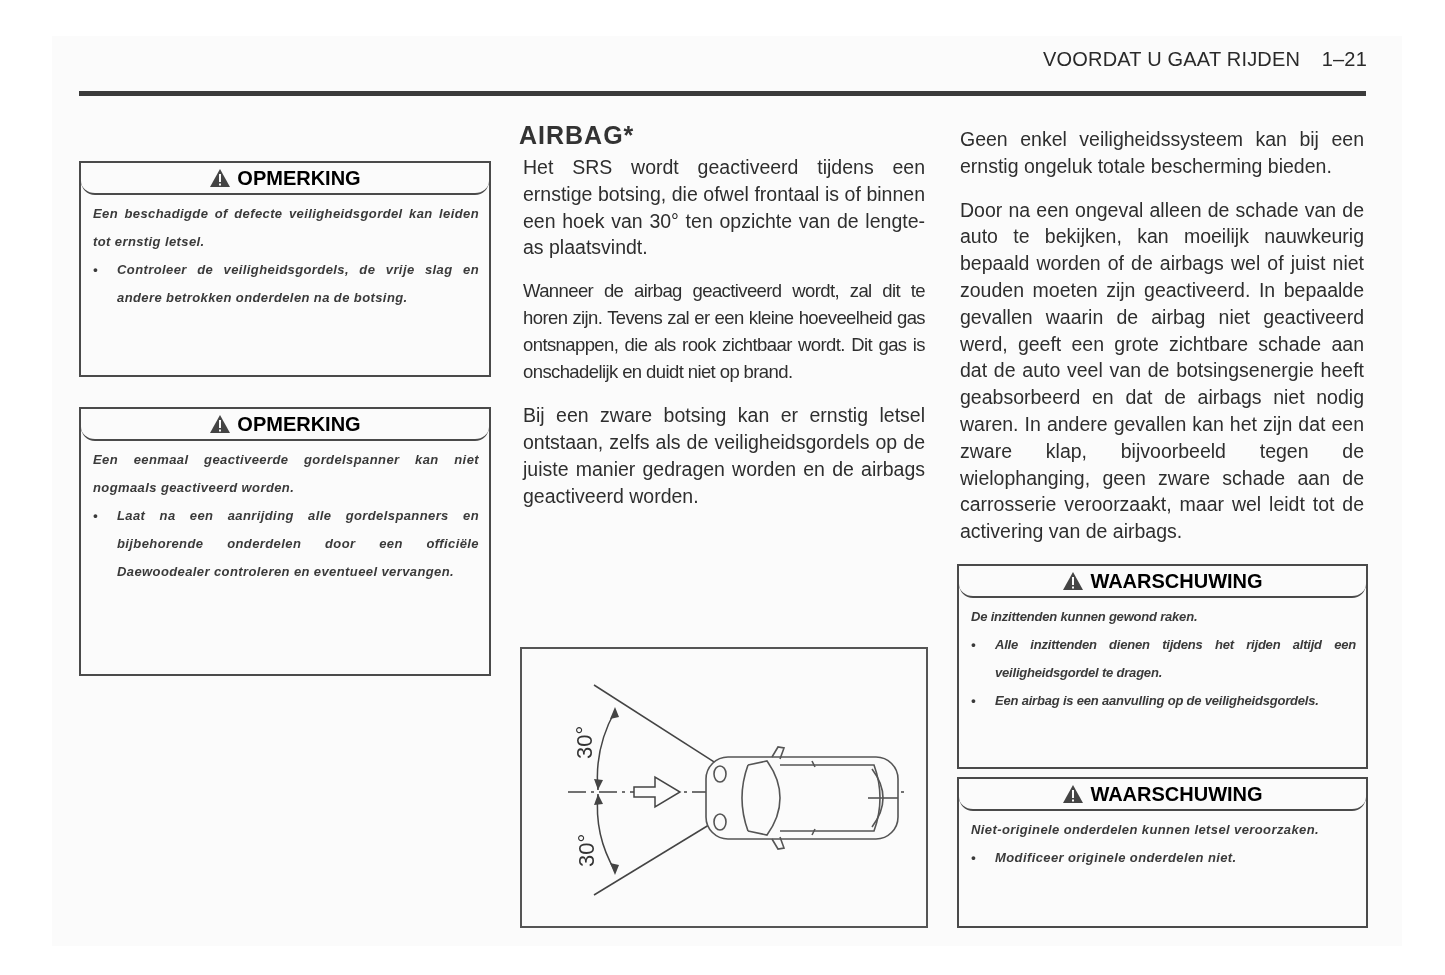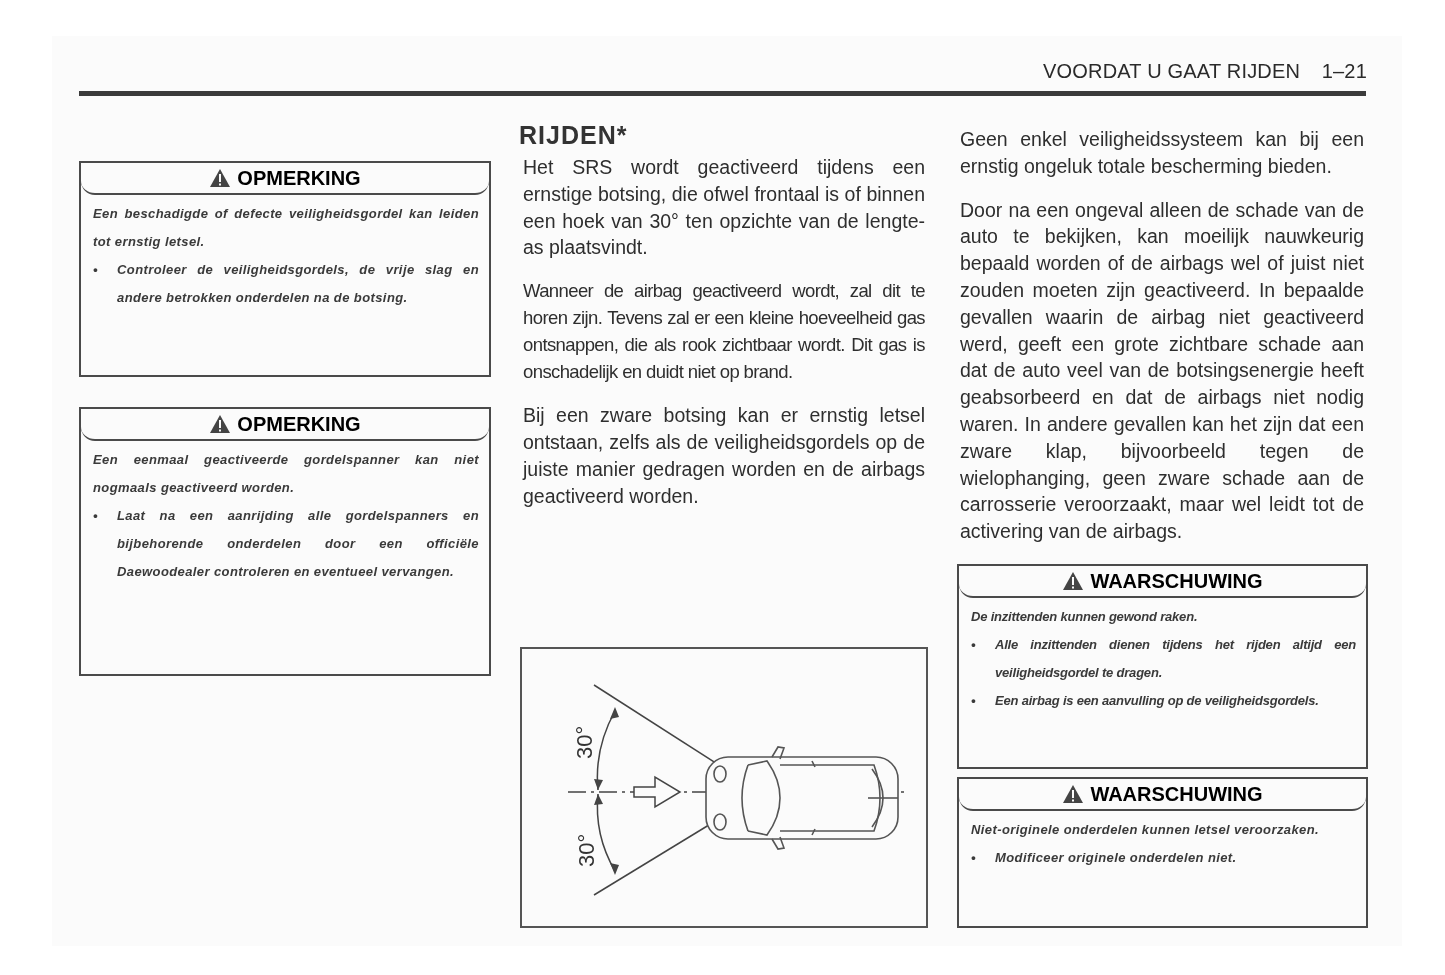--- a/index.html
+++ b/index.html
@@ -6,21 +6,21 @@
     body {
       width: 1445px; height: 975px; background: #ffffff;
       position: relative; overflow: hidden;
       font-family: "Liberation Sans", sans-serif; color: #2a2a2a;
     }
     .page {
       position: absolute; left: 52px; top: 36px; width: 1350px; height: 910px;
       background: #fbfbfb;
     }
     .running-head {
-      position: absolute; right: 78px; top: 60px; font-size: 20px; letter-spacing: 0.2px;
+      position: absolute; right: 78px; top: 48px; font-size: 20px; letter-spacing: 0.2px;
       color: #2a2a2a; white-space: nowrap;
     }
     .head-rule {
       position: absolute; left: 79px; top: 91px; width: 1287px; height: 5px; background: #3b3b3b;
     }
     .col { position: absolute; }
     .col-mid  { left: 519px; top: 120px; width: 410px; }
     .col-right{ left: 956px; top: 122px; width: 412px; }
 
     .notice {
@@ -95,21 +95,21 @@
   <div class="notice-body">
     <p>Een eenmaal geactiveerde gordelspanner kan niet nogmaals geactiveerd worden.</p>
     <div class="bullet">
       <span class="dot">•</span>
       <span class="txt">Laat na een aanrijding alle gordelspanners en bijbehorende onderdelen door een officiële Daewoodealer controleren en eventueel vervangen.</span>
     </div>
   </div>
 </div>
 
 <div class="col col-mid">
-  <h2 class="section-title">RIJDEN*</h2>
+  <h2 class="section-title">AIRBAG*</h2>
   <p class="body-text">Het SRS wordt geactiveerd tijdens een ernstige botsing, die ofwel frontaal is of binnen een hoek van 30° ten opzichte van de lengte-as plaatsvindt.</p>
   <div class="gap"></div>
   <p class="body-text narrow">Wanneer de airbag geactiveerd wordt, zal dit te horen zijn. Tevens zal er een kleine hoeveelheid gas ontsnappen, die als rook zichtbaar wordt. Dit gas is onschadelijk en duidt niet op brand.</p>
   <div class="gap"></div>
   <p class="body-text">Bij een zware botsing kan er ernstig letsel ontstaan, zelfs als de veiligheidsgordels op de juiste manier gedragen worden en de airbags geactiveerd worden.</p>
 </div>
 
 <div class="figure">
   <svg width="404" height="277" viewBox="0 0 404 277">
 

